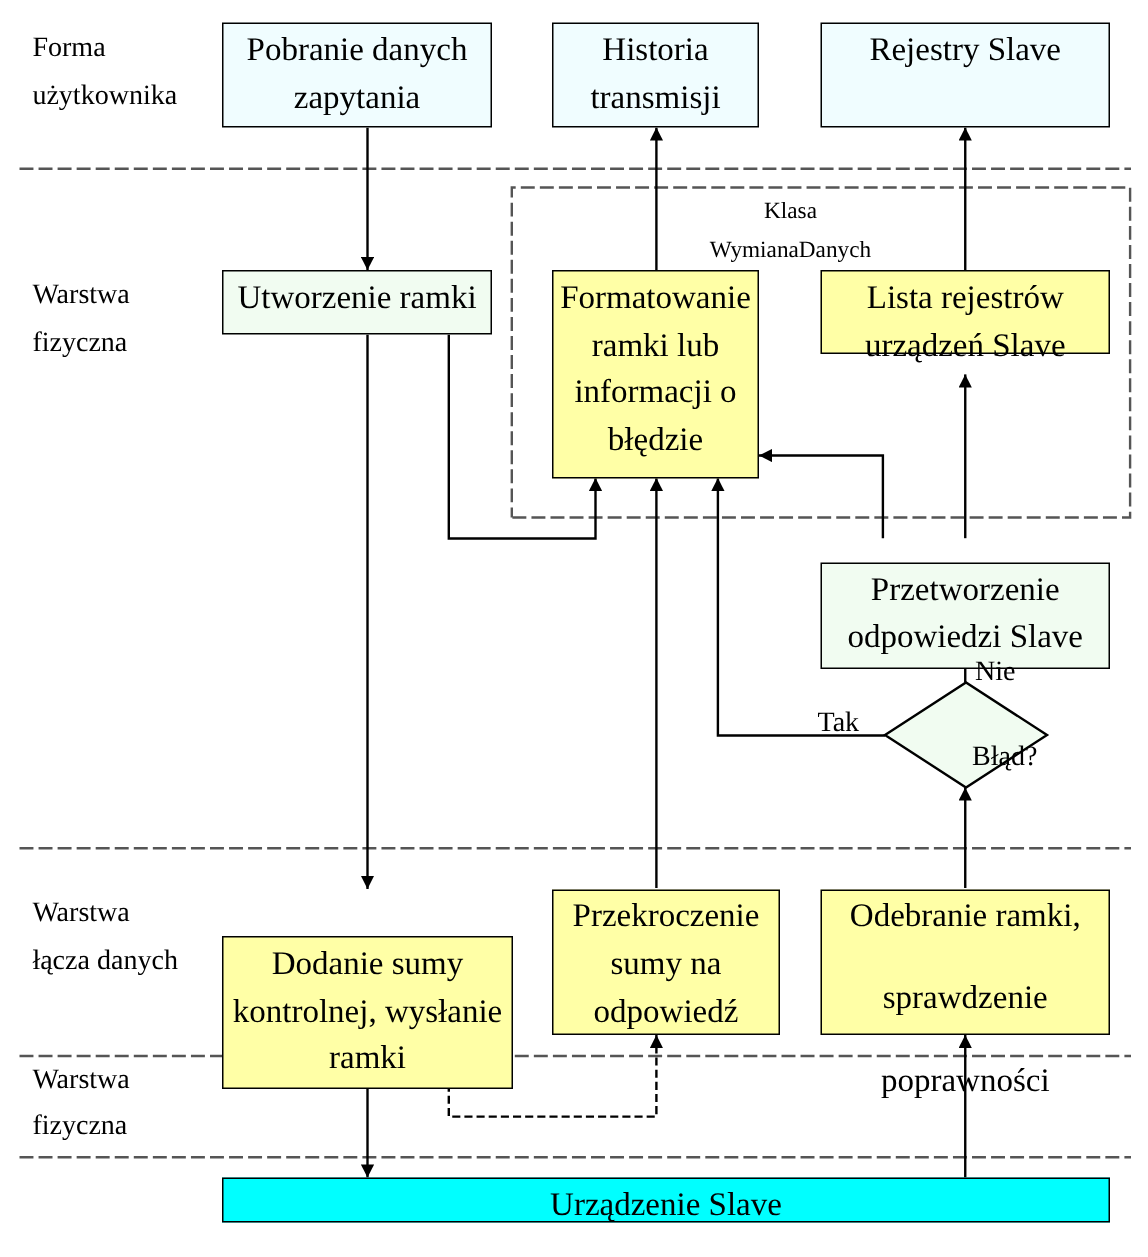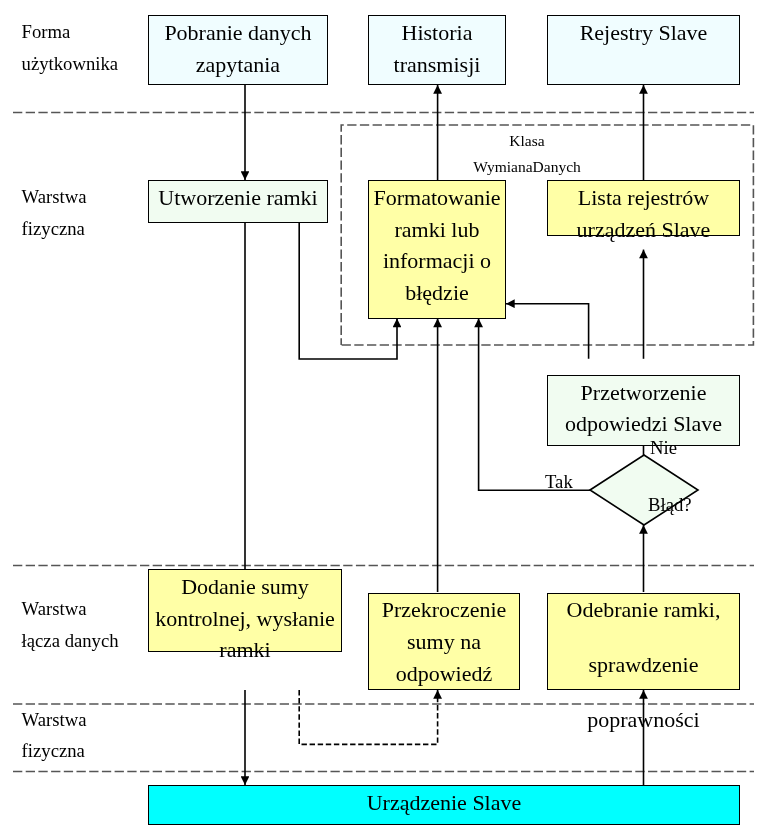--- a/index.html
+++ b/index.html
@@ -106,36 +106,36 @@
   </div>
   <div class="node fill-yellow" style="left:547px; top:180px; width:193px; height:56px;">
     <span>Lista rejestrów</span>
     <span>urządzeń Slave</span>
   </div>
   <div class="node fill-honeydew" style="left:547px; top:358.8px; width:193px; height:70.8px;margin-top:16px;">
     <span>Przetworzenie</span>
     <span>odpowiedzi Slave</span>
   </div>
 
-  <div class="node fill-yellow" style="left:148px; top:569px; width:194px; height:83px;">
+  <div class="node fill-yellow" style="left:148px; top:624px; width:194px; height:102px;">
     <span>Dodanie sumy</span>
     <span>kontrolnej, wysłanie</span>
     <span>ramki</span>
   </div>
   <div class="node fill-yellow" style="left:368px; top:592.6px; width:152px; height:97.7px;">
     <span>Przekroczenie</span>
     <span>sumy na</span>
     <span>odpowiedź</span>
   </div>
   <div class="node fill-yellow" style="left:547px; top:592.6px; width:193px; height:97.7px;gap:23px;">
     <span>Odebranie ramki,</span>
     <span>sprawdzenie</span>
     <span>poprawności</span>
   </div>
-  <div class="node fill-cyan" style="left:148px; top:785px; width:592px; height:40px;">
+  <div class="node fill-cyan" style="left:148px; top:785px; width:592px; height:30px;">
     <span>Urządzenie Slave</span>
   </div>
 
   <svg class="overlay" viewBox="0 0 765 838">
     <polygon points="590,490 644,455 698,490 644,525" fill="#F1FCF1" stroke="#000" stroke-width="1.6"></polygon>
   </svg>
   <div class="diamond-label" style="left:622px; top:495px;margin-left:26px;">
     <span>Błąd?</span>
   </div>
 

